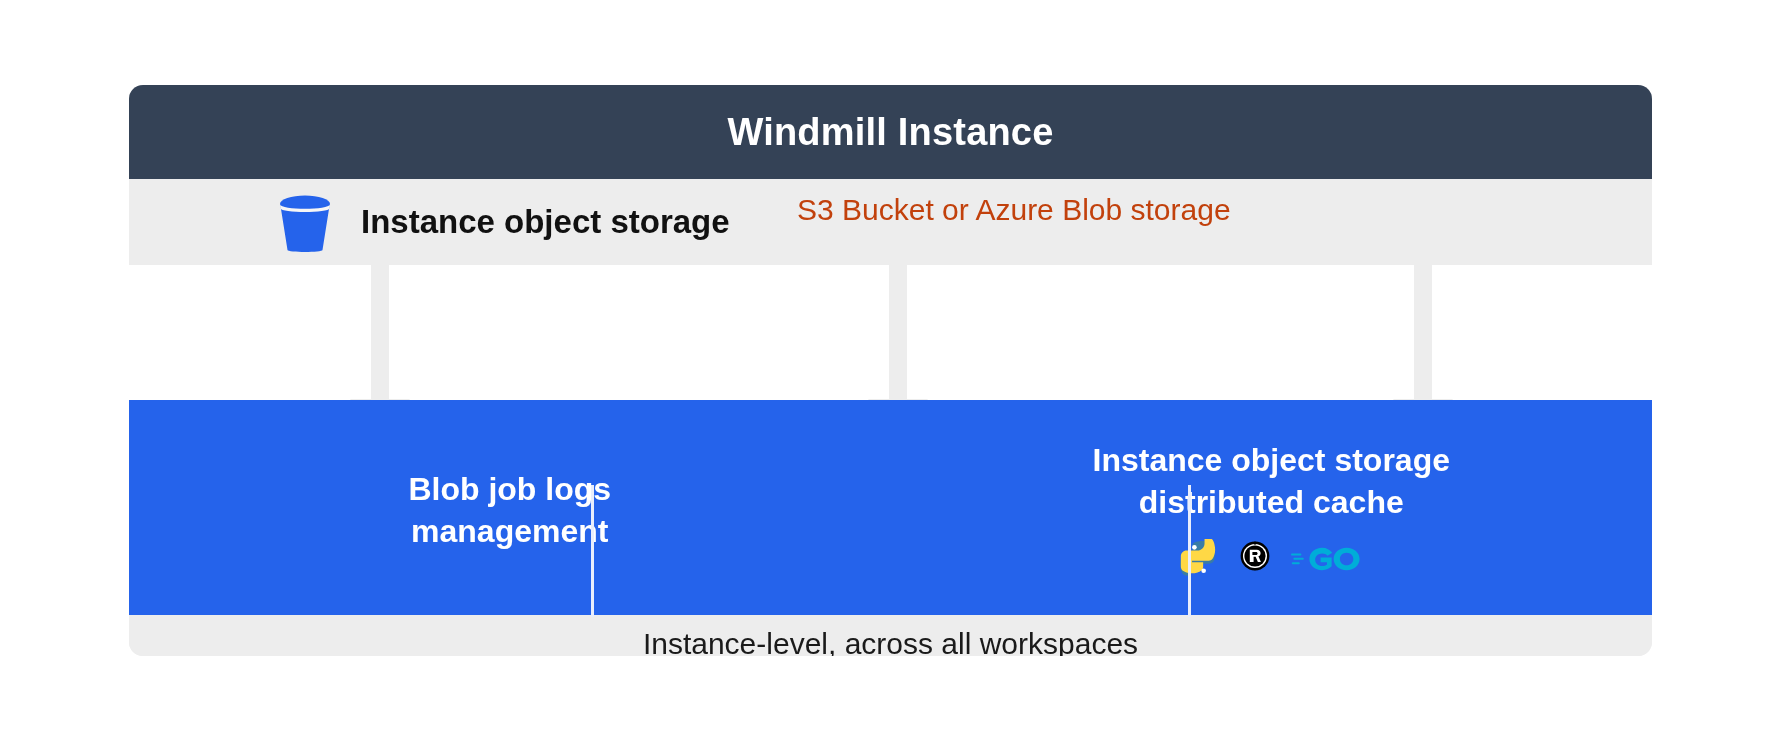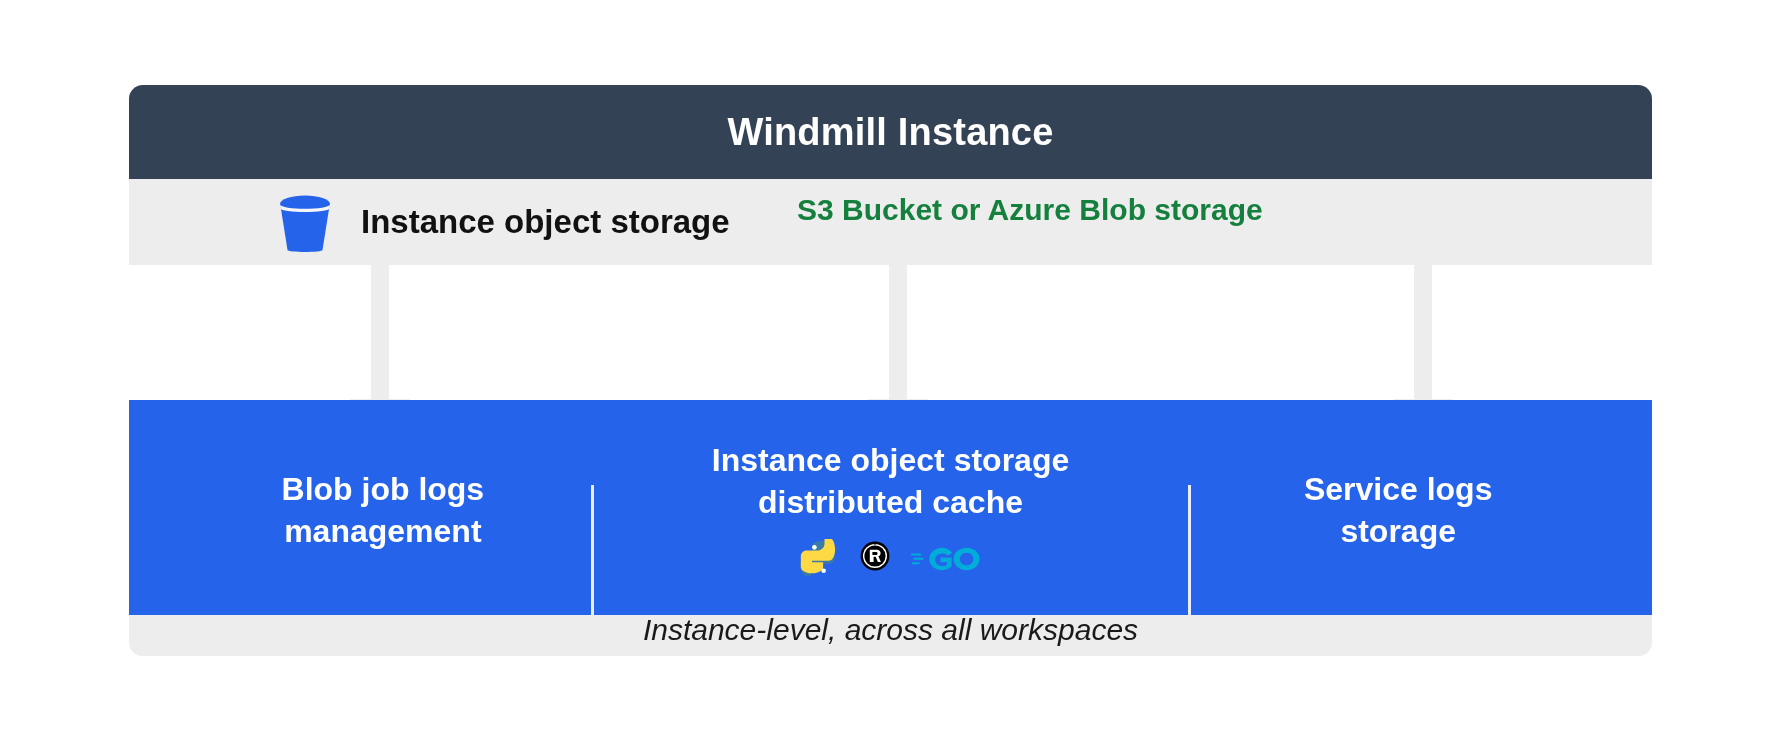--- a/index.html
+++ b/index.html
@@ -84,22 +84,22 @@
     white-space: nowrap;
   }
   .storage-sub {
     position: absolute;
     left: 668px;
     top: 0;
     height: 61px;
     display: flex;
     align-items: center;
     font-size: 30px;
-    font-weight: bold;
-    color: #15803d;
+    font-weight: normal;
+    color: #c2410c;
     white-space: nowrap;
   }
 
   
   .gap {
     position: absolute;
     left: 0;
     top: 180px;
     width: 100%;
     height: 135px;
@@ -183,23 +183,22 @@
 
   
   .footer-band {
     position: absolute;
     left: 0;
     top: 530px;
     width: 100%;
     height: 44px;
     background: #ededed;
     display: flex;
-    align-items: flex-start;
-    justify-content: center;
-    font-style: italic;
+    align-items: flex-end;
+    justify-content: center;
   }
   .footer-text {
     font-size: 30px;
     color: #1a1a1a;
     line-height: 1;
     white-space: nowrap;
   }
 </style>
 </head>
 <body>
@@ -276,24 +275,20 @@
                 <rect x="6" y="37" width="26" height="5" rx="2.5"></rect>
                 <rect x="2" y="48" width="20" height="5" rx="2.5"></rect>
                 <path d="M78 12c-18.8 0-32 12.6-32 28s13.2 28 32 28c9.8 0 18.2-3.6 23.6-9.6V36H74v12h16v5.6c-3 2.6-7.2 4.1-12 4.1-10.4 0-17.6-6.9-17.6-15.7S67.6 26.3 78 26.3c5.6 0 10.3 2 13.4 5.5l11.6-7.3C97.5 17 88.7 12 78 12z"></path>
                 <path d="M139 12c-18.8 0-32.4 12.6-32.4 28s13.6 28 32.4 28 32.4-12.6 32.4-28S157.8 12 139 12zm0 43.7c-9.8 0-16.8-6.9-16.8-15.7s7-15.7 16.8-15.7 16.8 6.9 16.8 15.7-7 15.7-16.8 15.7z"></path>
               </g>
             </svg>
           </span>
         </div>
       </div>
 
-      <div class="feature">
-        <div class="feature-title">Service logs
-storage</div>
-      </div>
 
       <div class="divider d1"></div>
       <div class="divider d2"></div>
     </div>
 
     <div class="footer-band">
       <div class="footer-text">Instance-level, across all workspaces</div>
     </div>
 
   </div>

